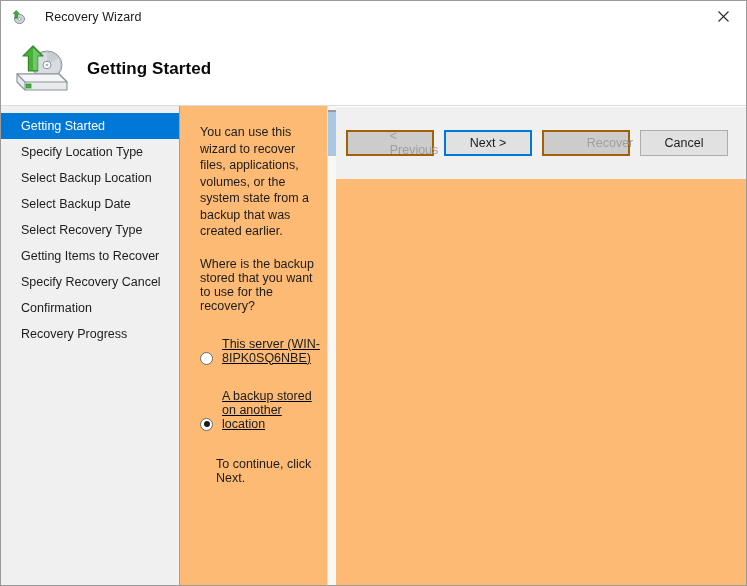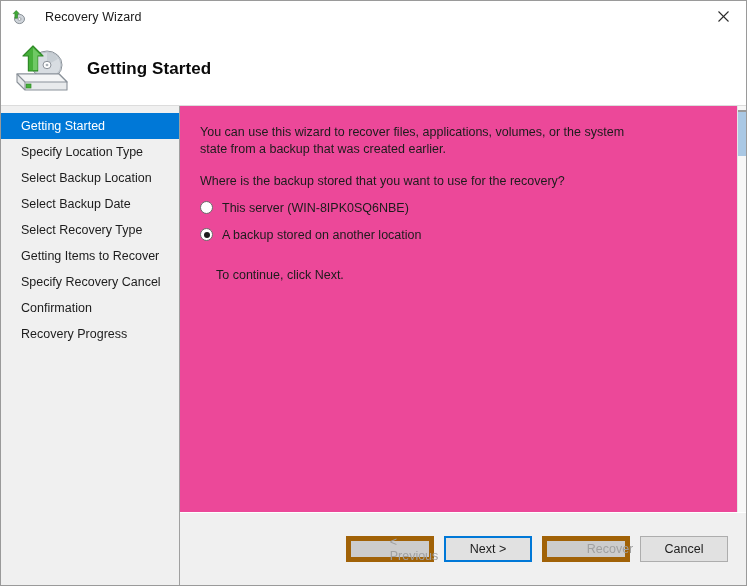--- a/index.html
+++ b/index.html
@@ -110,23 +110,22 @@
     cursor: default;
   }
   .nav-item.selected {
     background: #0078d7;
     color: #ffffff;
   }
 
   .content-wrap {
     flex: 1 1 auto;
     display: flex;
-    flex-direction: column;
     min-width: 0;
-    background: #ec4899;
+    background: #fdba74;
   }
   .content {
     flex: 1 1 auto;
     padding: 18px 16px 0 20px;
     position: relative;
     min-height: 0;
   }
   .para {
     font-size: 12.5px;
     color: #1c1c1c;
@@ -134,23 +133,24 @@
     max-width: 440px;
     margin: 0;
   }
   .question {
     font-size: 12.5px;
     color: #1c1c1c;
     margin: 17px 0 8px 0;
   }
   .radio-row {
     display: flex;
-    align-items: flex-start;
-    margin-top: 13px;
+    align-items: flex-end;
+    margin-top: 24px;
     cursor: default;
+    text-decoration: underline;
   }
   .radio {
     width: 13px;
     height: 13px;
     border-radius: 50%;
     border: 1px solid #6a6a6a;
     background: #ffffff;
     box-sizing: border-box;
     margin-right: 9px;
     flex: 0 0 auto;
@@ -222,21 +222,21 @@
     justify-content: center;
     box-sizing: border-box;
     cursor: default;
     background: #e1e1e1;
     border: 1px solid #adadad;
     color: #1c1c1c;
   }
   .btn.disabled {
     color: #a0a0a0;
     background: #cccccc;
-    border: 5px solid #a16207;
+    border: 2px solid #a16207;
     padding-left: 48px;
   }
   .btn.focused {
     background: #e1e1e1;
     border: 2px solid #0078d7;
   }
 </style>
 </head>
 <body>
 

